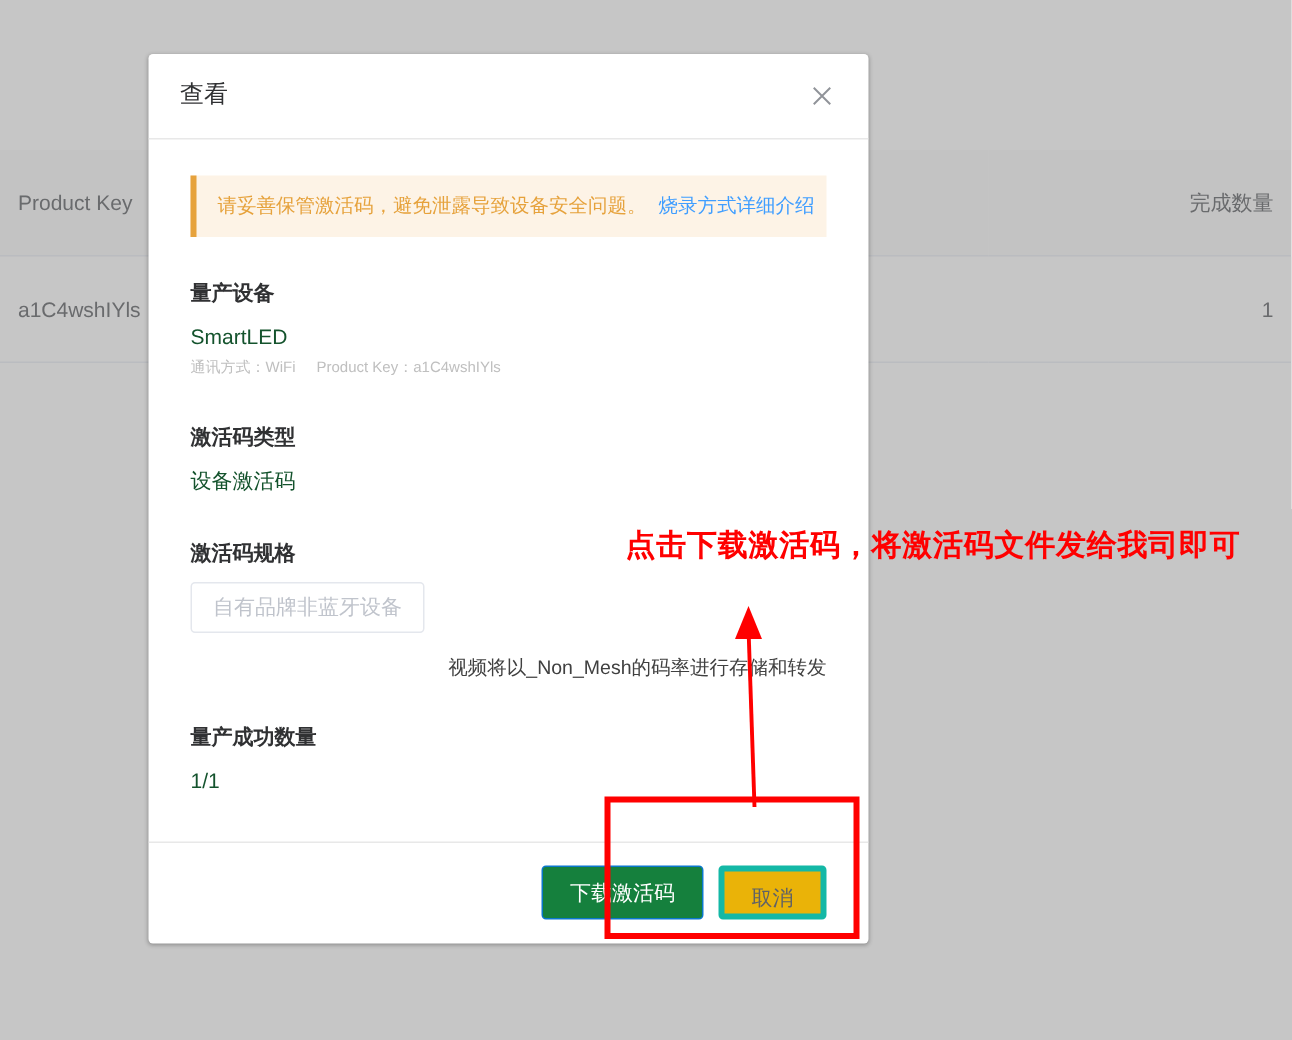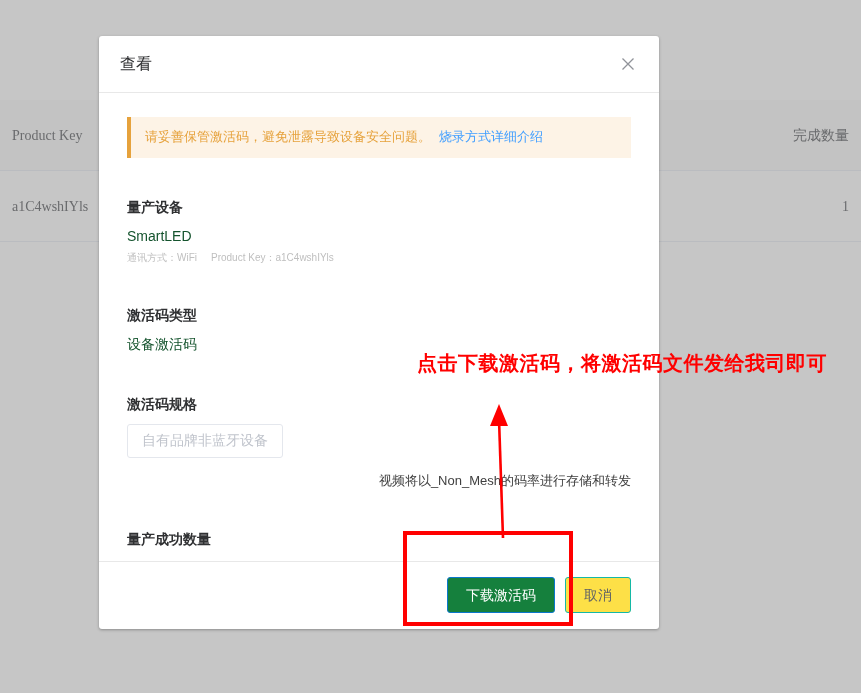--- a/index.html
+++ b/index.html
@@ -29,21 +29,20 @@
     border-collapse: collapse;
     font-size: 14px;
     color: #606266;
   }
   #bg-table th, #bg-table td {
     padding: 0 12px;
     vertical-align: middle;
     font-weight: normal;
     border-bottom: 1px solid #ebeef5;
     line-height: 1.5;
-    font-family: Liberation Serif, serif;
   }
   #bg-table thead th {
     height: 70px;
     color: #606266;
     background: #fafafa;
     font-weight: normal;
     text-align: left;
   }
   #bg-table tbody td {
     height: 70px;
@@ -59,21 +58,21 @@
     position: absolute;
     inset: 0;
     background: rgba(120,120,120,0.42);
   }
 
   
   #dialog {
     position: absolute;
     left: 99px;
     top: 36px;
-    width: 560px;
+    width: 480px;
     height: 593px;
     background: #ffffff;
     border-radius: 3px;
     box-shadow: 0 1px 3px rgba(0,0,0,0.3);
     display: flex;
     flex-direction: column;
     overflow: hidden;
   }
   #dialog-header {
     height: 57px;
@@ -124,21 +123,21 @@
   #alert-text { white-space: nowrap; }
   #alert-link {
     color: #409eff;
     margin-left: 8px;
     text-decoration: none;
     cursor: pointer;
     white-space: nowrap;
     font-family: Liberation Mono, monospace;
   }
 
-  .section { margin-top: 40px; }
+  .section { margin-top: 28px; }
   .section-title {
     font-size: 14px;
     font-weight: bold;
     color: #303133;
     margin: 0 0 10px 0;
     line-height: 1.3;
   }
   .section-value {
     font-size: 14px;
     color: #14532d;
@@ -196,22 +195,22 @@
     cursor: pointer;
     white-space: nowrap;
     font-family: "Liberation Sans", "DejaVu Sans", sans-serif;
   }
   #btn-download {
     background: #15803d;
     border: 1px solid #0a77cc;
     color: #ffffff;
   }
   #btn-cancel {
-    background: #fde047;
-    border: 1px solid #14b8a6;
+    background: #eab308;
+    border: 4px solid #14b8a6;
     color: #606266;
   }
 
   
   #annotation-layer {
     position: absolute;
     inset: 0;
     pointer-events: none;
   }
   #annotation-text {

